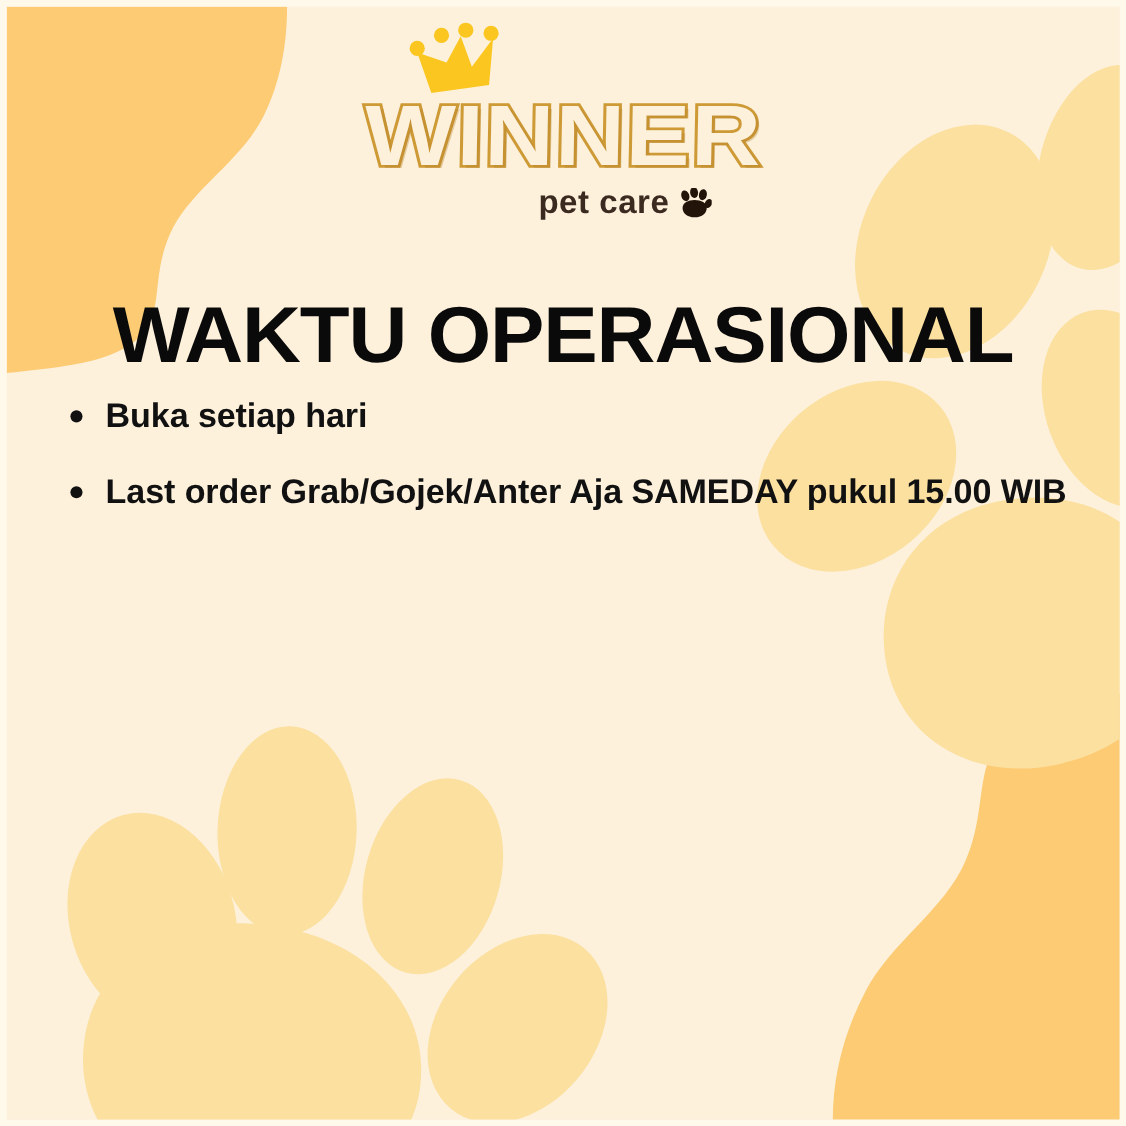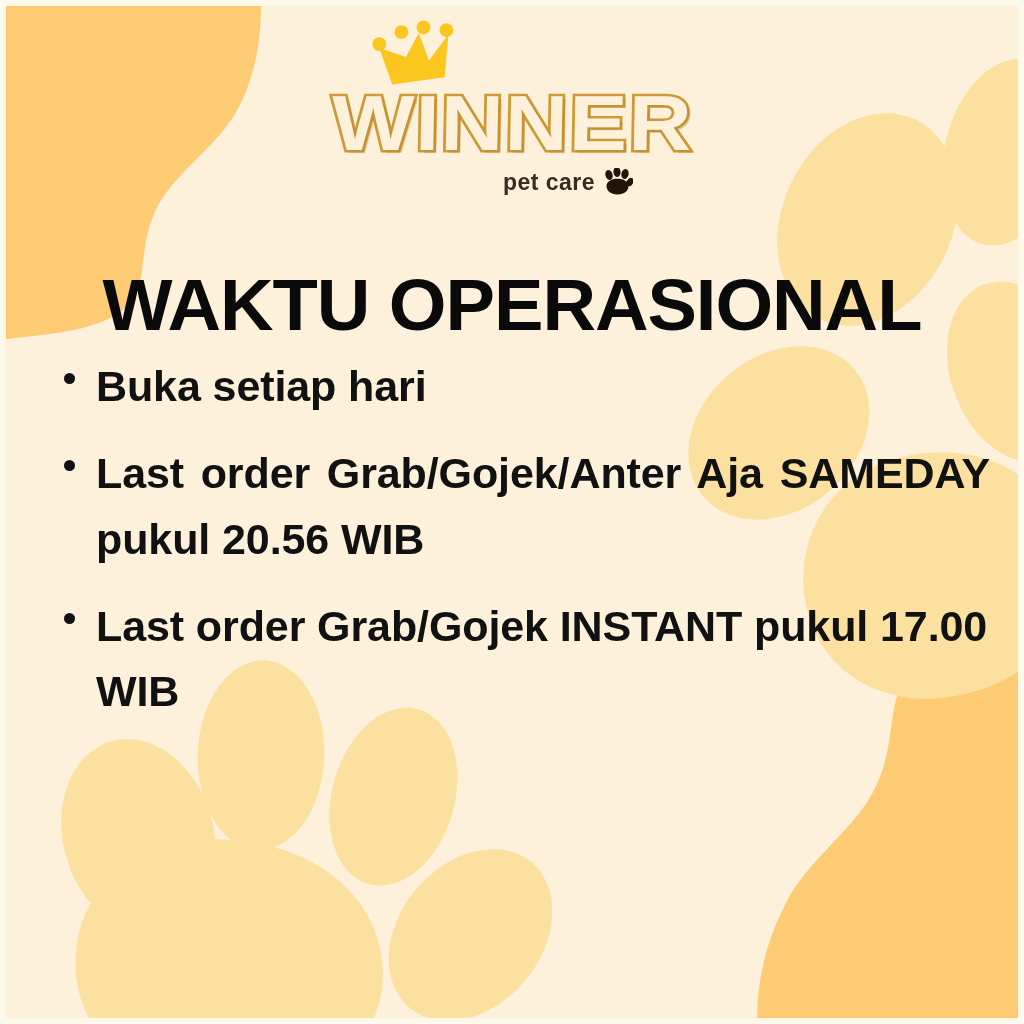--- a/index.html
+++ b/index.html
@@ -36,21 +36,21 @@
     transform:scaleX(1.12) skewX(-1deg);
     transform-origin:center;
     text-shadow:3px 3px 0 rgba(180,130,40,.35);
     margin-top:6px;
   }
   #tagline-row{
     display:flex;align-items:center;gap:8px;
     margin-top:6px;margin-left:112px;
   }
   #tagline{
-    font-size:23px;font-weight:700;letter-spacing:.5px;
+    font-size:30px;font-weight:700;letter-spacing:.5px;
     color:#3A2A20;
   }
   #tagline-paw{width:30px;height:28px;display:block;}
 
   
   #page-title{
     position:absolute;left:0;right:0;top:214px;
     text-align:center;
     font-size:72px;font-weight:700;
     letter-spacing:-1px;
@@ -61,21 +61,21 @@
 
   
   #bullet-list{
     position:absolute;left:52px;right:28px;top:348px;
     margin:0;padding:0;list-style:none;
   }
   .bullet-item{
     position:relative;
     padding-left:38px;
     margin-bottom:22px;
-    font-size:43px;
+    font-size:31px;
     font-weight:700;
     line-height:1.52;
     color:#111111;
     text-align:justify;
     text-justify:inter-word;
     letter-spacing:-0.1px;
   }
   .bullet-item:last-child{margin-bottom:0;}
   .bullet-item::before{
     content:"";
@@ -152,18 +152,17 @@
           <ellipse cx="27" cy="14" rx="3.2" ry="4.4" transform="rotate(32 27 14)" fill="#231409"></ellipse>
           <path d="M14.5 26.5 C7.5 26.5 3.5 22.5 3.5 18 C3.5 13.5 8.5 10.8 14.5 10.8 C20.5 10.8 25.5 13.5 25.5 18 C25.5 22.5 21.5 26.5 14.5 26.5 Z" fill="#231409"></path>
         </svg>
       </div>
     </div>
 
     <h1 id="page-title">WAKTU OPERASIONAL</h1>
 
     <ul id="bullet-list">
       <li class="bullet-item nojustify">Buka setiap hari</li>
-      <li class="bullet-item">Last order Grab/Gojek/Anter Aja SAMEDAY pukul 20.56 WIB</li>
-      <li class="bullet-item nojustify">Last order Grab/Gojek INSTANT pukul 17.00 WIB</li>
+      <li class="bullet-item">Last order Grab/Gojek/Anter Aja SAMEDAY pukul 15.00 WIB</li>
     </ul>
 
   </div>
 </div>
 
 </body></html>

